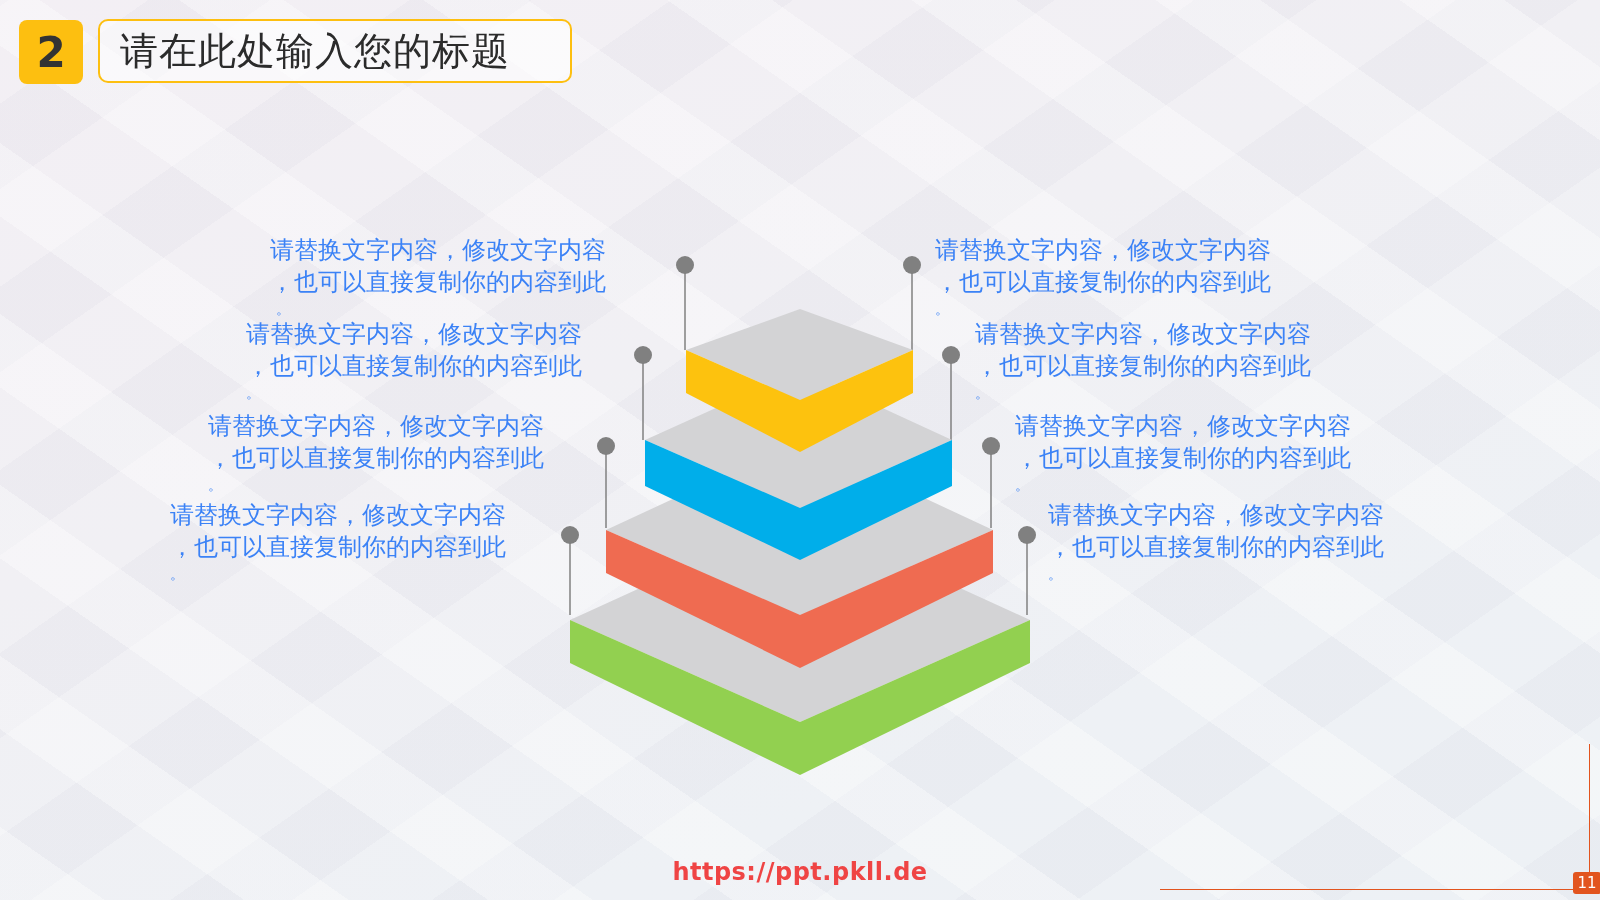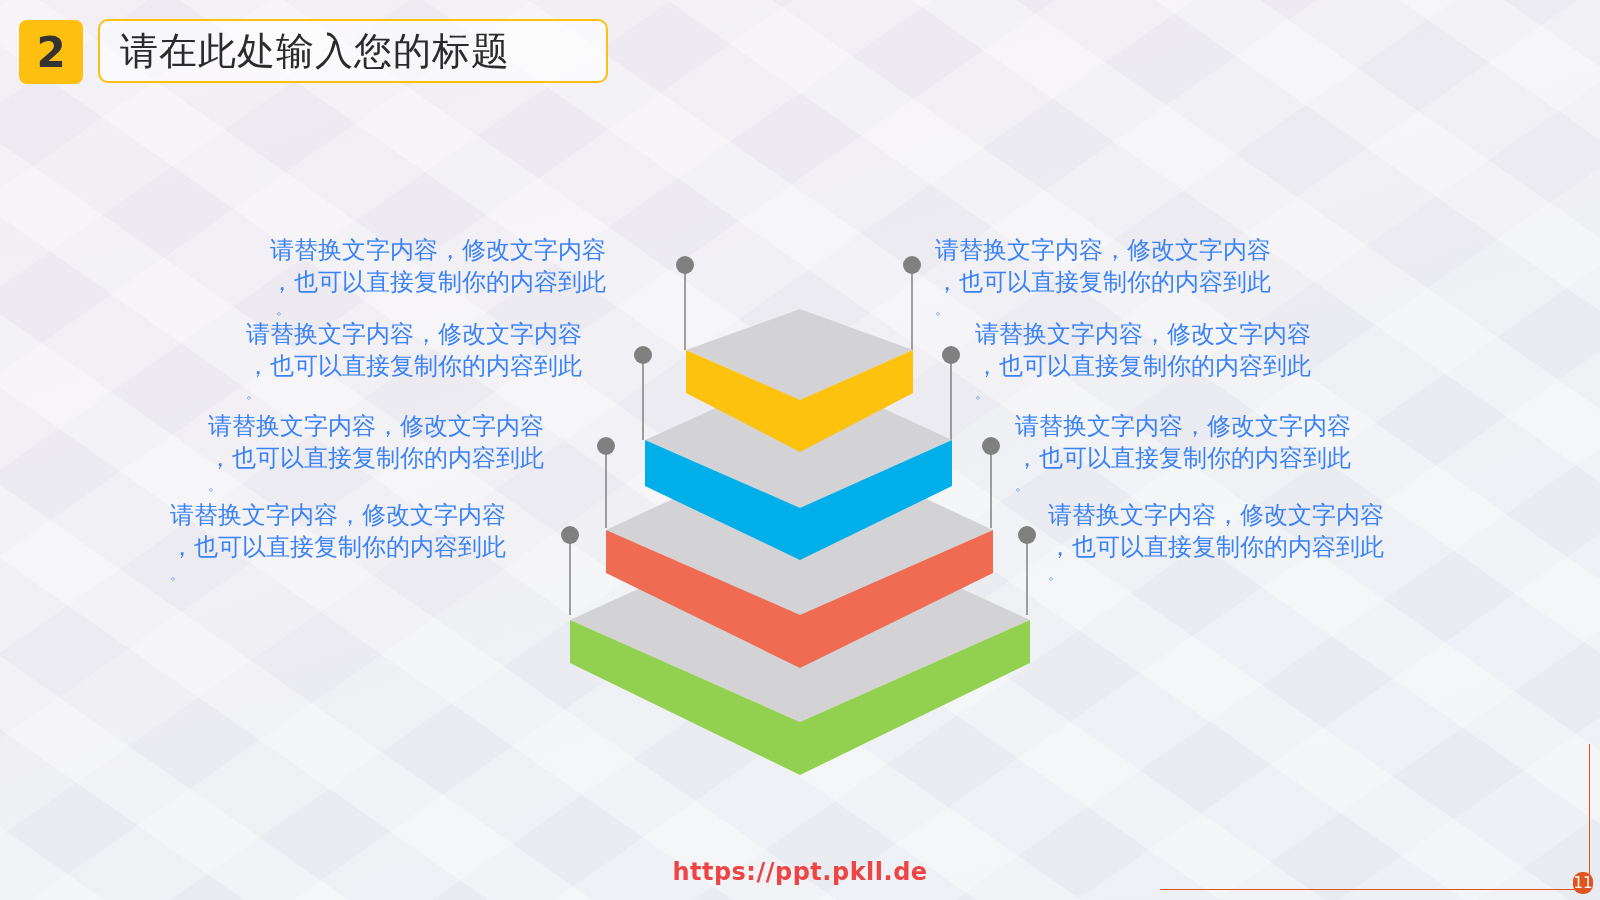--- a/index.html
+++ b/index.html
@@ -15,39 +15,39 @@
       repeating-linear-gradient(-35deg, rgba(200,200,215,0.12) 0 70px, rgba(255,255,255,0) 70px 150px);
   }
   .num-badge {
     position:absolute; left:19px; top:20px; width:64px; height:64px;
     background:#fdbf10; border-radius:8px;
     display:flex; align-items:center; justify-content:center;
     font-family:"DejaVu Sans", "Liberation Sans", sans-serif; font-weight:bold;
     font-size:42px; color:#333;
   }
   .title-box {
-    position:absolute; left:98px; top:19px; width:510px; height:64px;
+    position:absolute; left:98px; top:19px; width:474px; height:64px;
     border:2px solid #fdbf10; border-radius:10px; box-sizing:border-box;
     background:rgba(255,255,255,0.55);
     display:flex; align-items:center; padding-left:20px;
     font-family:Liberation Serif, serif;
     font-size:38px; color:#2b2b2b; letter-spacing:1px;
   }
   .para {
     position:absolute; font-size:24px; line-height:32px; color:#3b82f6;
     white-space:nowrap;
   }
   .watermark {
     position:absolute; left:0; width:1600px; top:858px; text-align:center;
     font-family:"DejaVu Sans", "Liberation Sans", sans-serif; font-weight:bold;
     font-size:24px; color:#ef4444; letter-spacing:0.5px;
   }
   .page-num {
-    position:absolute; left:1573px; top:872px; width:20px; height:22px;
-    background:#e2541e; border-radius:9px; color:#fff;
+    position:absolute; left:1573px; top:872px; width:28px; height:22px;
+    background:#e2541e; border-radius:3px; color:#fff;
     font-family:"DejaVu Sans", "Liberation Sans", sans-serif; font-size:15px;
     display:flex; align-items:center; justify-content:center;
   }
   .frame-h { position:absolute; left:1160px; top:889px; width:420px; height:1px; background:#e2541e; }
   .frame-v { position:absolute; left:1589px; top:744px; width:1px; height:130px; background:#e2541e; }
   svg.diagram { position:absolute; left:0; top:0; }
 </style>
 </head>
 <body>
 

